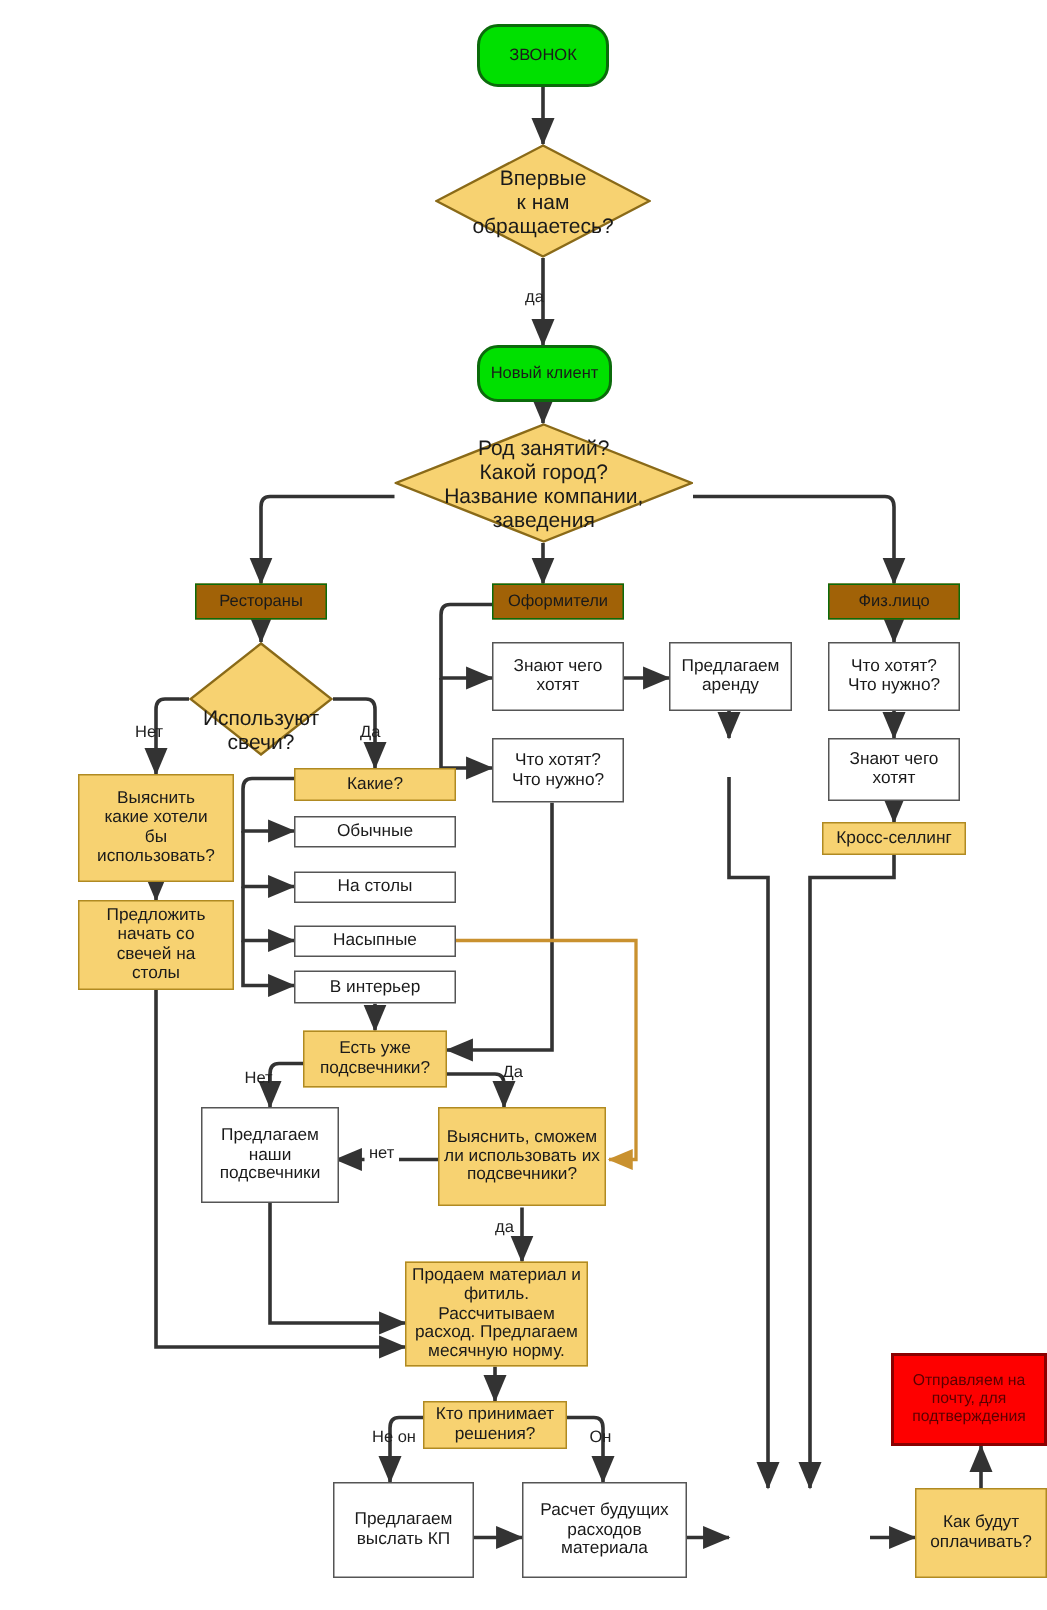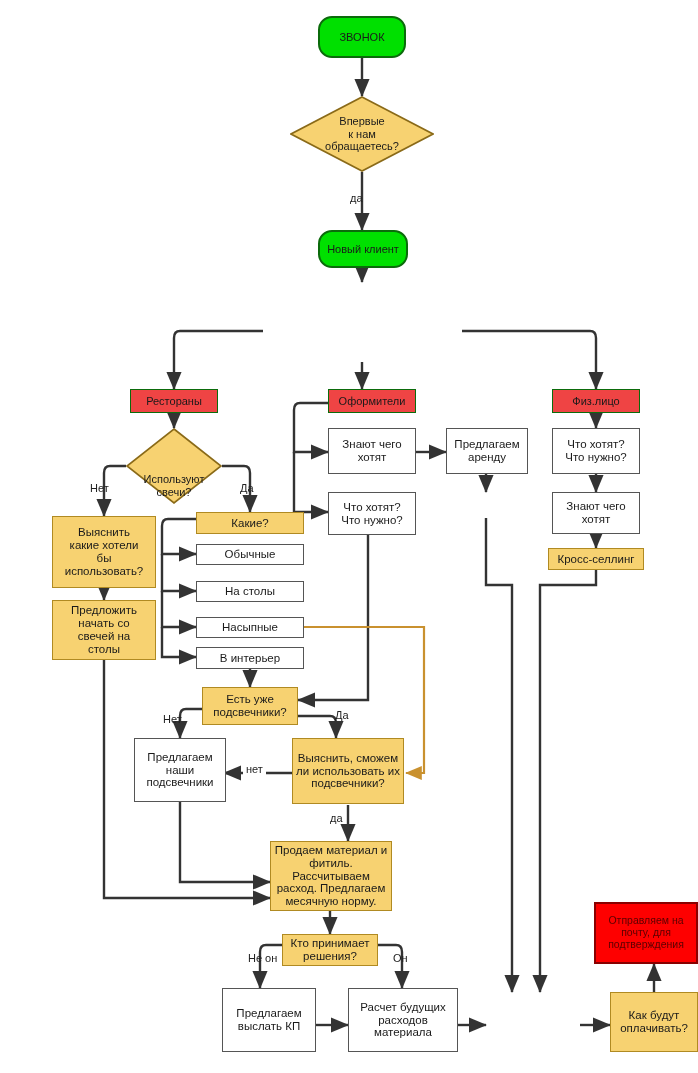--- a/index.html
+++ b/index.html
@@ -4,25 +4,25 @@
 <style>
   html,body{margin:0;padding:0;background:#ffffff;}
   body{font-family:"Liberation Sans", sans-serif;}
   #canvas{position:relative;width:698px;height:1073px;background:#fff;overflow:hidden;}
   svg#wires{position:absolute;left:0;top:0;width:698px;height:1073px;pointer-events:none;}
   .node{position:absolute;box-sizing:border-box;display:flex;align-items:center;justify-content:center;text-align:center;line-height:1.12;color:#1a1a1a;}
   .node span{display:block;padding:0 2px;}
   .term{border:2px solid #0b6b0b;background:#00e000;border-radius:14px;font-size:11px;}
   .proc-w{border:1.6px solid #555;background:#ffffff;font-size:11.5px;}
   .proc-o{border:1.6px solid #b08a22;background:#f7d271;font-size:11.5px;}
-  .cat{border:1.6px solid #0b6b0b;background:#ef4444;font-size:11px;}
+  .cat{border:1.6px solid #0b6b0b;background:#a16207;font-size:11px;}
   .red{border:2px solid #8a0000;background:#fe0000;font-size:10.5px;color:#5a0000;}
   .diamond{position:absolute;display:flex;align-items:center;justify-content:center;text-align:center;}
   .diamond .dshape{position:absolute;left:0;top:0;width:100%;height:100%;}
-  .diamond .dtext{position:relative;z-index:2;font-size:11px;line-height:1.15;color:#1a1a1a;}
+  .diamond .dtext{position:relative;z-index:2;font-size:14px;line-height:1.15;color:#1a1a1a;}
   .elabel{position:absolute;font-size:11px;color:#222;white-space:nowrap;}
 </style>
 </head>
 <body>
 
 <div id="canvas">
 
   <svg id="wires" viewBox="0 0 698 1073">
     <defs>
       <marker id="ah" markerWidth="9" markerHeight="9" refX="7.2" refY="3.2" orient="auto" markerUnits="strokeWidth">
@@ -121,20 +121,28 @@
     <div class="dtext" style="white-space:pre-line;">Впервые
 к нам
 обращаетесь?</div>
   </div>
   <div class="elabel" style="left:350px;top:192px;">да</div>
 
   <div class="node term" style="left:318px;top:230px;width:90px;height:38px;">
     <span>Новый клиент</span>
   </div>
 
+  <div class="diamond" style="left:263px;top:282px;width:199px;height:80px;">
+    <svg class="dshape" viewBox="0 0 199 80" preserveAspectRatio="none">
+        <polygon points="99.5,1 198,40 99.5,79 1,40" fill="#f7d271" stroke="#8a6a18" stroke-width="1.6"></polygon>
+      </svg>
+    <div class="dtext" style="white-space:pre-line;">Род занятий?
+Какой город?
+Название компании, заведения</div>
+  </div>
 
   <div class="node cat" style="left:130px;top:389px;width:88px;height:24px;">
     <span>Рестораны</span>
   </div>
   <div class="node cat" style="left:328px;top:389px;width:88px;height:24px;">
     <span>Оформители</span>
   </div>
   <div class="node cat" style="left:552px;top:389px;width:88px;height:24px;">
     <span>Физ.лицо</span>
   </div>

